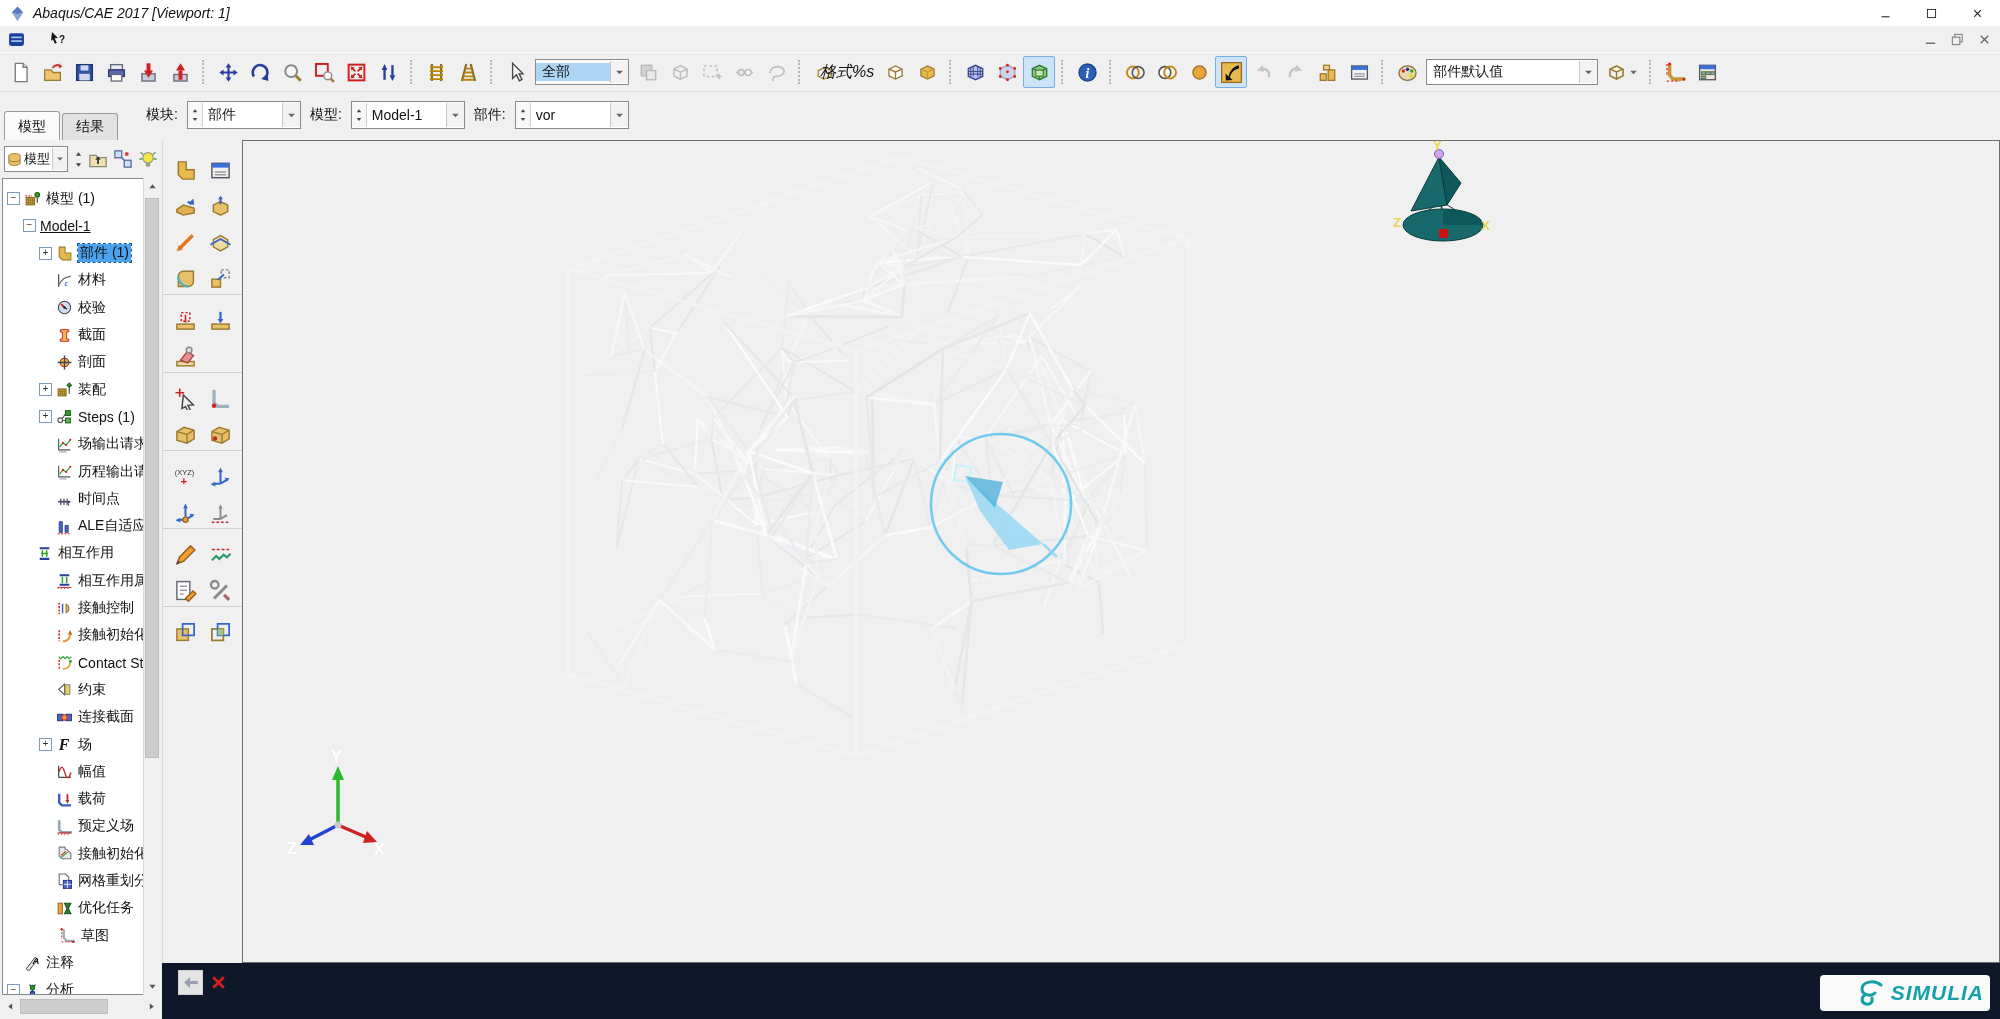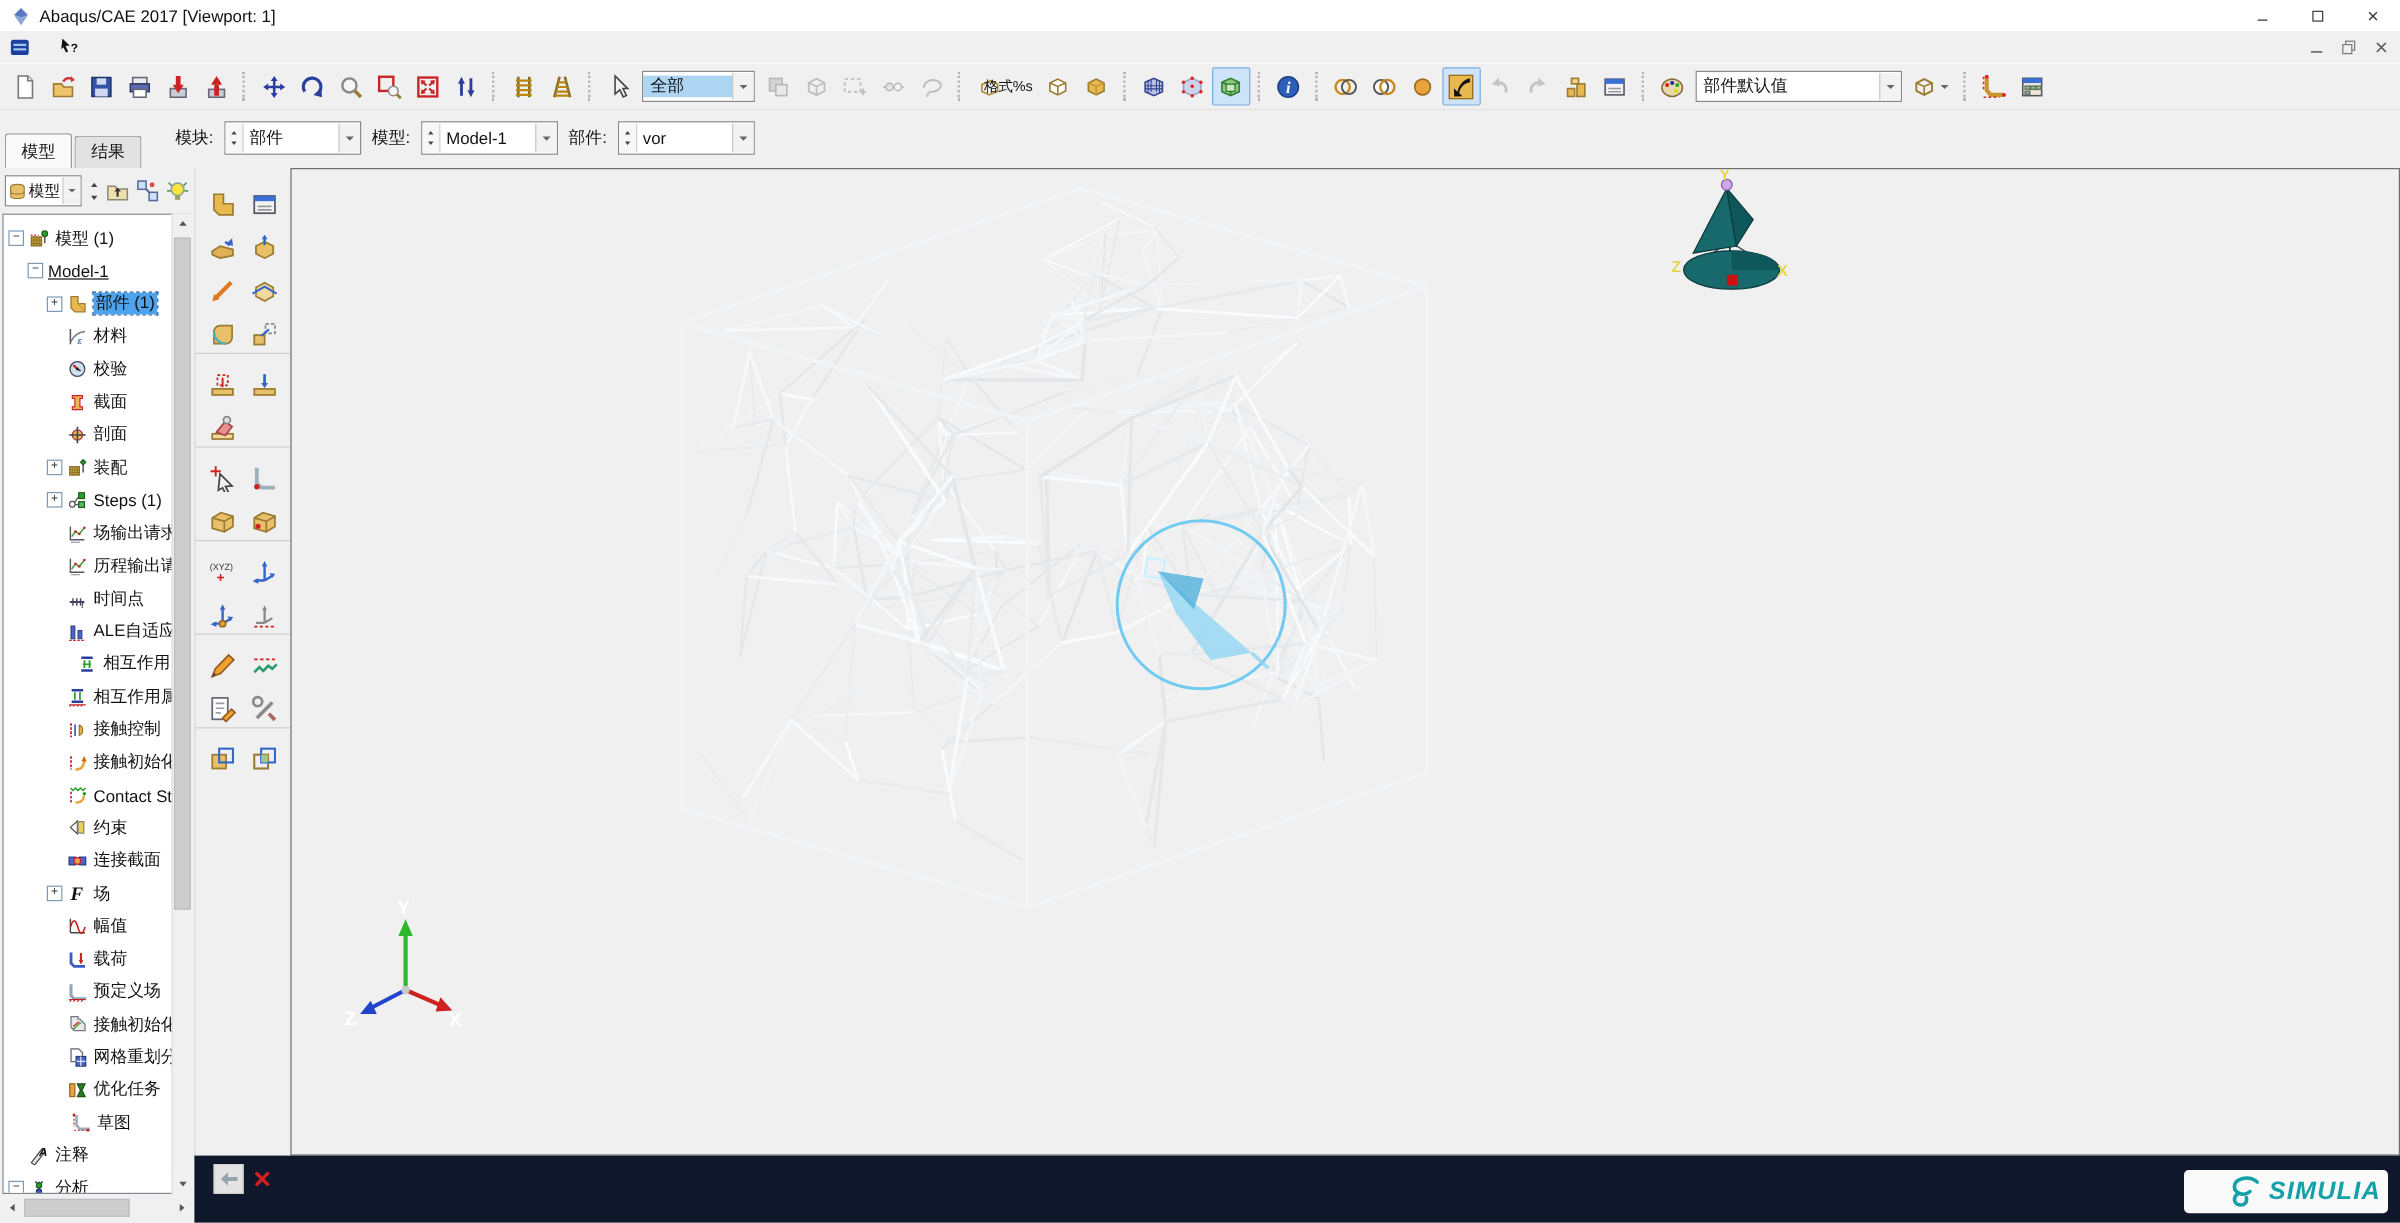--- a/index.html
+++ b/index.html
@@ -4,21 +4,21 @@
 <style>
   html,body{margin:0;padding:0;}
   body{width:2000px;height:1019px;position:relative;background:#f0f0f0;
        font-family:"Liberation Sans","DejaVu Sans",sans-serif;overflow:hidden;color:#111;}
   .icn{display:inline-block;vertical-align:middle;}
   .icn svg{width:100%;height:100%;display:block;}
   
   .titlebar{position:absolute;left:0;top:0;width:2000px;height:26px;background:#ffffff;
             border-bottom:1px solid #e3e3e3;display:flex;align-items:center;}
   .appicon{width:17px;height:17px;margin:0 7px 0 9px;}
-  .title{font-size:14px;}
+  .title{font-size:14px;font-style:italic;}
   .wcontrols{position:absolute;right:0;top:0;height:26px;display:flex;}
   .wbtn{width:46px;height:26px;display:flex;align-items:center;justify-content:center;}
   .wbtn .icn{width:13px;height:13px;}
   
   .menubar{position:absolute;left:0;top:26px;width:2000px;height:26px;background:#f0f0f0;
            display:flex;align-items:center;font-size:14px;}
   .kern{width:17px;height:17px;margin:0 12px 0 8px;}
   .mitem{padding:3px 11px;cursor:default;}
   .chelp{width:22px;height:16px;margin-left:10px;}
   .mdicontrols{position:absolute;right:6px;top:4px;display:flex;gap:10px;}
@@ -26,21 +26,21 @@
   
   .toolbar{position:absolute;left:0;top:52px;width:2000px;height:40px;background:#f0f0f0;
            border-top:1px solid #fbfbfb;border-bottom:1px solid #e0e0e0;
            display:flex;align-items:center;padding-left:4px;box-sizing:border-box;}
   .tbtn{width:30px;height:30px;display:flex;align-items:center;justify-content:center;
         border:1px solid transparent;border-radius:2px;flex:none;}
   .tbtn .icn{width:21px;height:21px;}
   .tbtn.wide{width:auto;padding:0 4px;}
   .tbtn.selected{background:#cde3f7;border-color:#7aaede;}
   .tbtn.disabled{opacity:.5;filter:grayscale(85%);}
-  .tlbl{font-size:12px;margin-left:-14px;position:relative;z-index:2;white-space:nowrap;}
+  .tlbl{font-size:16px;margin-left:-14px;position:relative;z-index:2;white-space:nowrap;font-style:italic;}
   .tsep{width:2px;height:24px;border-left:2px dotted #b5b5b5;margin:0 6px;flex:none;}
   .tcombo{height:24px;background:#fff;border:1px solid #8a8a8a;display:flex;align-items:center;
           font-size:14px;position:relative;flex:none;margin:0 3px;}
   .tcombo .val{padding:0 6px;flex:1;white-space:nowrap;}
   .tcombo .val.hl{background:#add5f2;}
   .tcombo .car{width:17px;height:22px;border-left:1px solid #c8c8c8;background:#f2f2f2;
                display:flex;align-items:center;justify-content:center;}
   .car .icn{width:9px;height:9px;}
   
   .contextbar{position:absolute;left:0;top:92px;width:2000px;height:48px;background:#f0f0f0;}
@@ -833,21 +833,21 @@
       <div class="trow" style="top: 333.6px; padding-left: 36px;">
         <span class="expsp"></span>
         <span class="icn" style="width: 17px; height: 17px;">
           <svg viewBox="0 0 16 16">
             <path d="M3 13.5V3.5h3v10zM8.5 13.5V7h3v6.5z" fill="#4a66c8" stroke="#2a3a7a" stroke-width=".8"></path>
             <path d="M1.5 14.8h13" stroke="#c22" stroke-dasharray="2 1.2"></path>
           </svg>
         </span>
         <span class="tlabel">ALE自适应网格</span>
       </div>
-      <div class="trow" style="top: 360.9px; padding-left: 44px;">
+      <div class="trow" style="top: 360.9px; padding-left: 16px;">
         <span class="expsp"></span>
         <span class="icn" style="width: 17px; height: 17px;">
           <svg viewBox="0 0 16 16">
             <path d="M3.5 3h9M3.5 13h9" stroke="#2a3f9d" stroke-width="2"></path>
             <path d="M6 5v6M10 5v6" stroke="#2aa02a" stroke-width="1.5"></path>
             <path d="M4.8 8h6.4" stroke="#2aa02a" stroke-width="1.2"></path>
           </svg>
         </span>
         <span class="tlabel">相互作用</span>
       </div>

